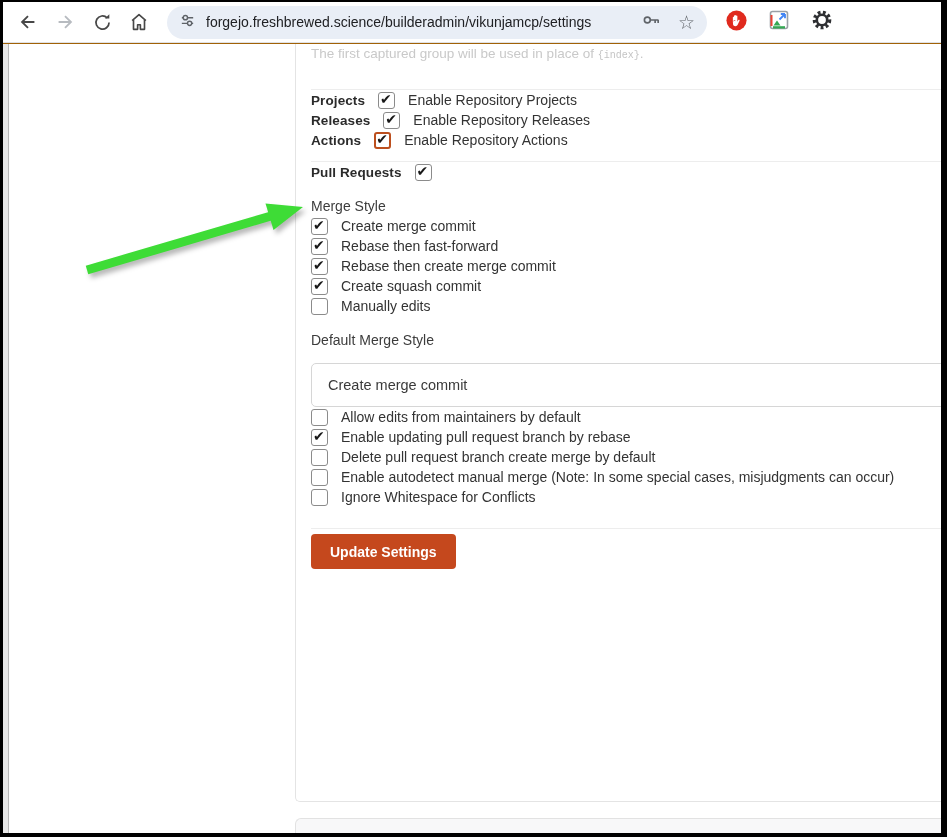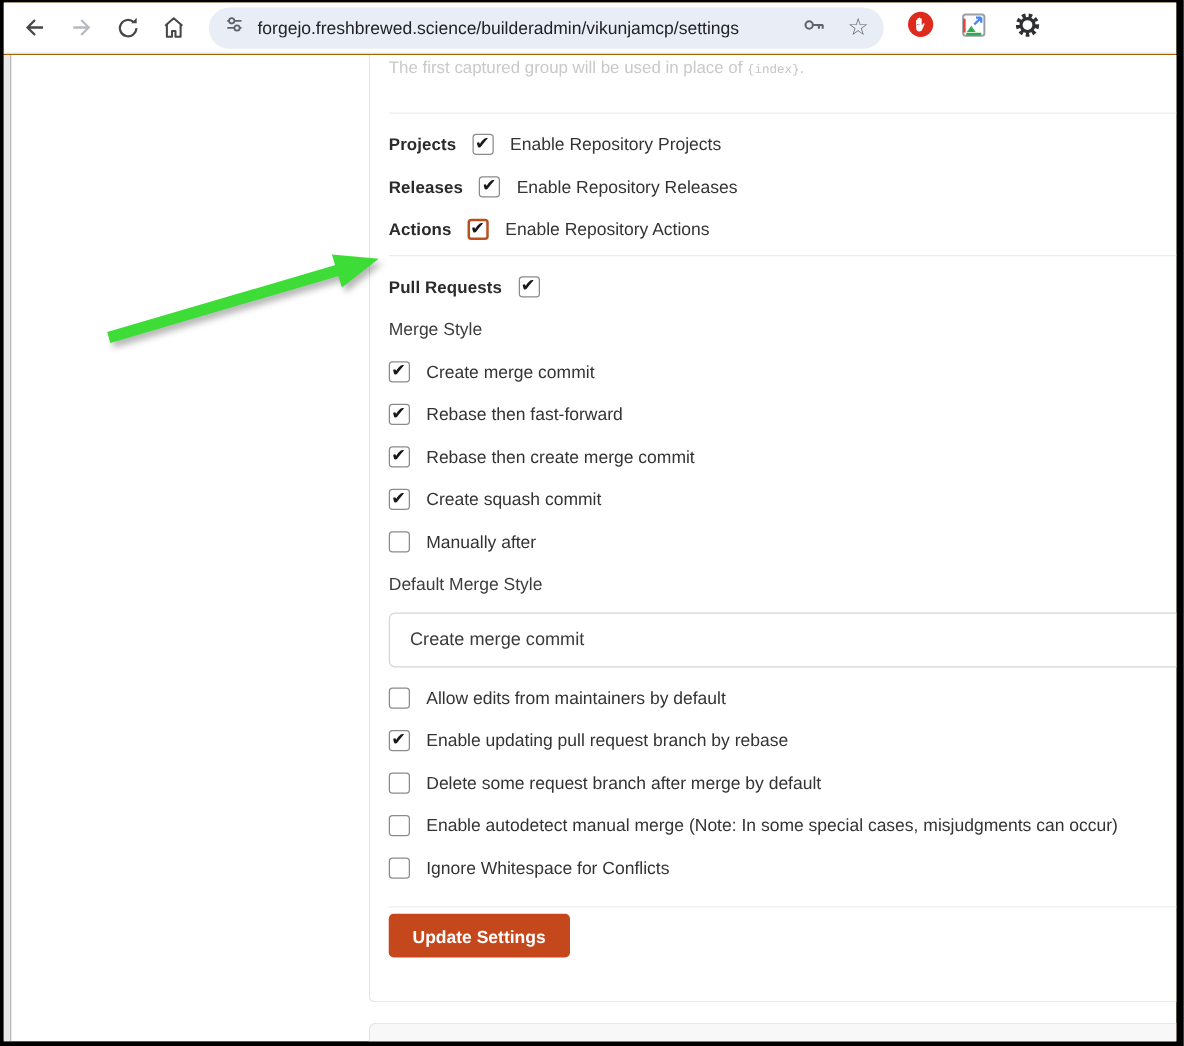--- a/index.html
+++ b/index.html
@@ -45,21 +45,21 @@
   }
 
   .note{padding-top:2px;font-size:13.5px;color:#c9c9c9;line-height:15px;white-space:nowrap;}
   .note code{font-family:"Liberation Mono","DejaVu Sans Mono",monospace;font-size:10px;color:#c4c4c4;text-align:right;}
 
   .divider{border:none;height:1px;background:#ededed;margin:0;}
   .d1{margin-top:26px;}
   .d2{margin-top:11px;}
   .d3{margin-top:21px;}
 
-  .frow,.crow{display:flex;align-items:center;gap:13px;height:20px;margin-top:14px;}
+  .frow,.crow{display:flex;align-items:center;gap:13px;height:20px;}
   .frow:first-of-type{margin-top:8px;}
   .flabel{font-weight:700;font-size:13.5px;color:#2b2b2b;letter-spacing:.1px;}
   .ftext,.clabel{font-size:14px;color:#333;}
   .slabel{font-size:14px;color:#3c3c3c;height:20px;display:flex;align-items:center;margin-top:14px;}
 
   .cb{
     width:17px;height:17px;box-sizing:border-box;background:#fff;
     border:1px solid #8b8b8b;border-radius:3px;position:relative;flex:0 0 auto;cursor:pointer;
   }
   .cb.on::after{
@@ -211,40 +211,40 @@
       <div class="crow">
         <span class="cb on"></span>
         <span class="clabel">Rebase then create merge commit</span>
       </div>
       <div class="crow">
         <span class="cb on"></span>
         <span class="clabel">Create squash commit</span>
       </div>
       <div class="crow">
         <span class="cb"></span>
-        <span class="clabel">Manually after</span>
+        <span class="clabel">Manually edits</span>
       </div>
 
       <div class="slabel">Default Merge Style</div>
 
       <div class="select">
         <span>Create merge commit</span>
       </div>
 
       <div class="crow">
         <span class="cb"></span>
         <span class="clabel">Allow edits from maintainers by default</span>
       </div>
       <div class="crow">
         <span class="cb on"></span>
         <span class="clabel">Enable updating pull request branch by rebase</span>
       </div>
       <div class="crow">
         <span class="cb"></span>
-        <span class="clabel">Delete some request branch after merge by default</span>
+        <span class="clabel">Delete pull request branch create merge by default</span>
       </div>
       <div class="crow">
         <span class="cb"></span>
         <span class="clabel">Enable autodetect manual merge (Note: In some special cases, misjudgments can occur)</span>
       </div>
       <div class="crow">
         <span class="cb"></span>
         <span class="clabel">Ignore Whitespace for Conflicts</span>
       </div>
 

